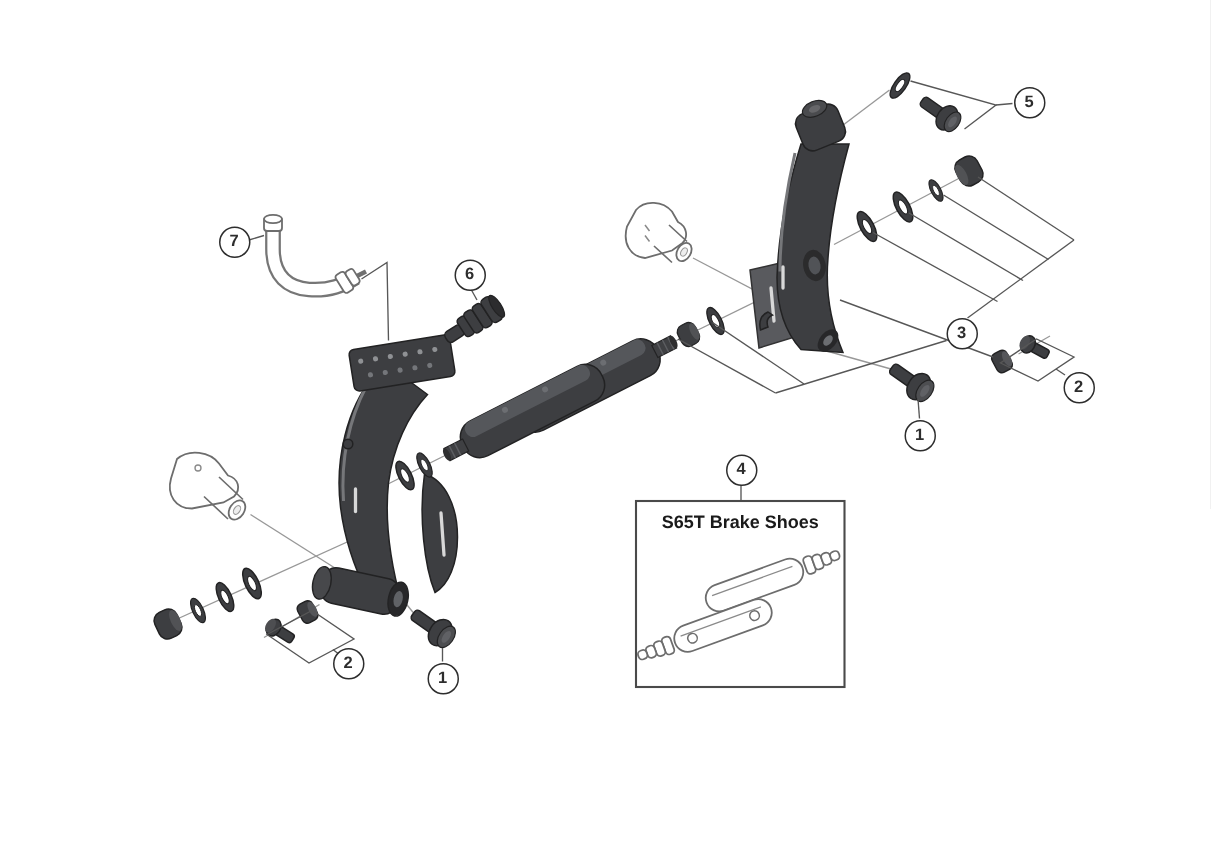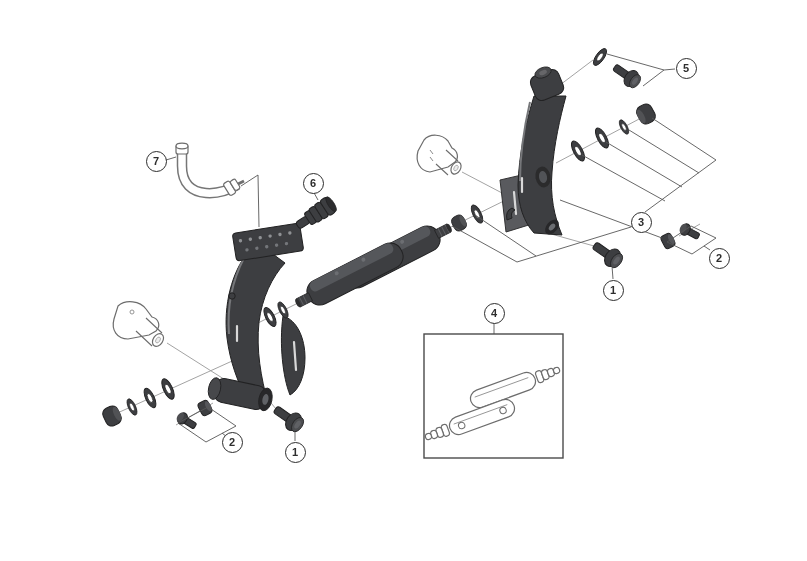--- a/index.html
+++ b/index.html
@@ -246,20 +246,21 @@
       <circle cx="-22" cy="1" r="3.2" fill="none" stroke="#6d6d6d" stroke-width="1"></circle>
       <circle cx="22" cy="1" r="3.2" fill="none" stroke="#6d6d6d" stroke-width="1"></circle>
       <rect x="-42" y="-6" width="6" height="12" rx="2.5" class="out"></rect>
       <rect x="-48" y="-5" width="6" height="10" rx="2.5" class="out"></rect>
       <rect x="-54" y="-4" width="6" height="8" rx="2.5" class="out"></rect>
       <rect x="-60" y="-3" width="6" height="6" rx="2.5" class="out"></rect>
     </g>
   </g>
 </svg>
 
+<div class="box-label">S65T Brake Shoes</div>
 
 <div class="callout" style="left:284.5px;top:441.5px;">1</div>
 <div class="callout" style="left:221.5px;top:431.5px;">2</div>
 <div class="callout" style="left:602.5px;top:279.5px;">1</div>
 <div class="callout" style="left:708.5px;top:247.5px;">2</div>
 <div class="callout" style="left:630.5px;top:211.5px;">3</div>
 <div class="callout" style="left:483.5px;top:302.5px;">4</div>
 <div class="callout" style="left:675.5px;top:57.5px;">5</div>
 <div class="callout" style="left:302.5px;top:172.5px;">6</div>
 <div class="callout" style="left:145.5px;top:150.5px;">7</div>

